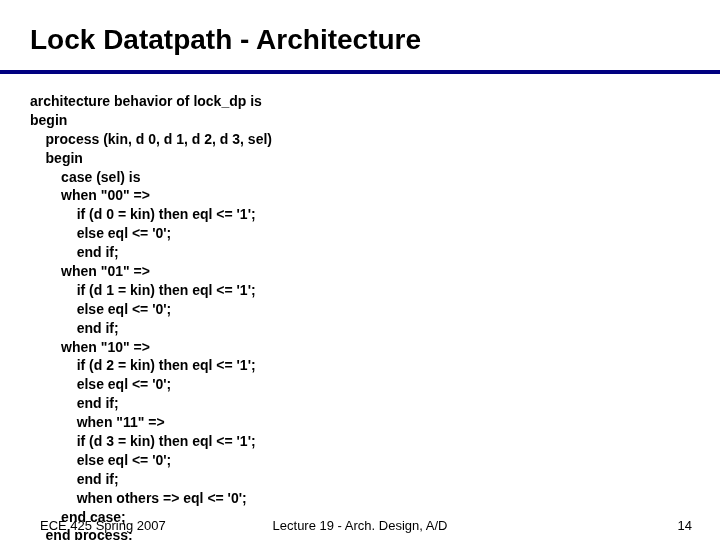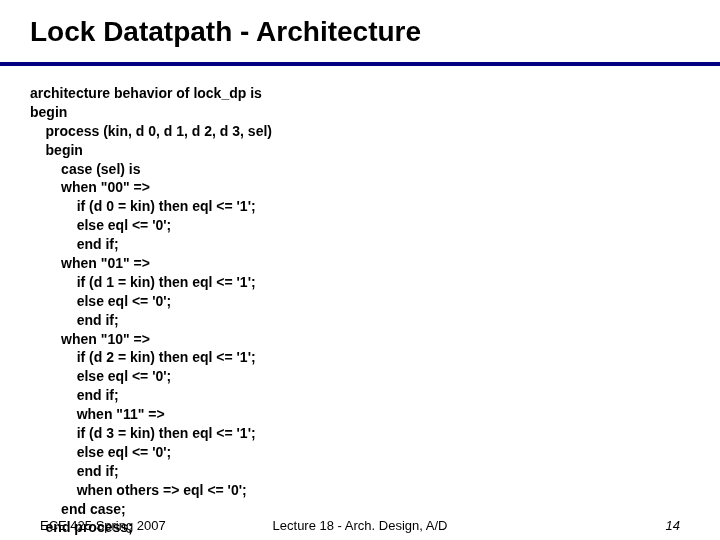--- a/index.html
+++ b/index.html
@@ -8,21 +8,21 @@
     height: 540px;
     background: #ffffff;
     font-family: Arial, Helvetica, sans-serif;
     position: relative;
     overflow: hidden;
   }
   .title {
     font-size: 28px;
     font-weight: bold;
     color: #000000;
-    padding: 16px 0 8px 30px;
+    padding: 24px 0 8px 30px;
   }
   .title-rule {
     height: 4px;
     background: #000080;
     margin: 6px 0 0 0;
     width: 100%;
   }
   .code-block {
     font-family: Arial, Helvetica, sans-serif;
     font-size: 14px;
@@ -44,22 +44,21 @@
     position: absolute;
     left: 40px;
   }
   .footer-center {
     position: absolute;
     left: 50%;
     transform: translateX(-50%);
   }
   .footer-right {
     position: absolute;
-    right: 40px;
-    font-style: italic;
+    right: 28px;
   }
 </style>
 </head>
 <body>
 
 <div class="title">Lock Datatpath - Architecture</div>
 <div class="title-rule"></div>
 
 <div class="code-block">architecture behavior of lock_dp is
 begin
@@ -82,15 +81,15 @@
             if (d 3 = kin) then eql &lt;= '1';
             else eql &lt;= '0';
             end if;
             when others =&gt; eql &lt;= '0';
         end case;
     end process;
 end behavior;</div>
 
 <div class="footer">
   <span class="footer-left">ECE 425 Spring 2007</span>
-  <span class="footer-center">Lecture 18 - Arch. Design, A/D</span>
+  <span class="footer-center">Lecture 19 - Arch. Design, A/D</span>
   <span class="footer-right">14</span>
 </div>
 
 </body></html>

